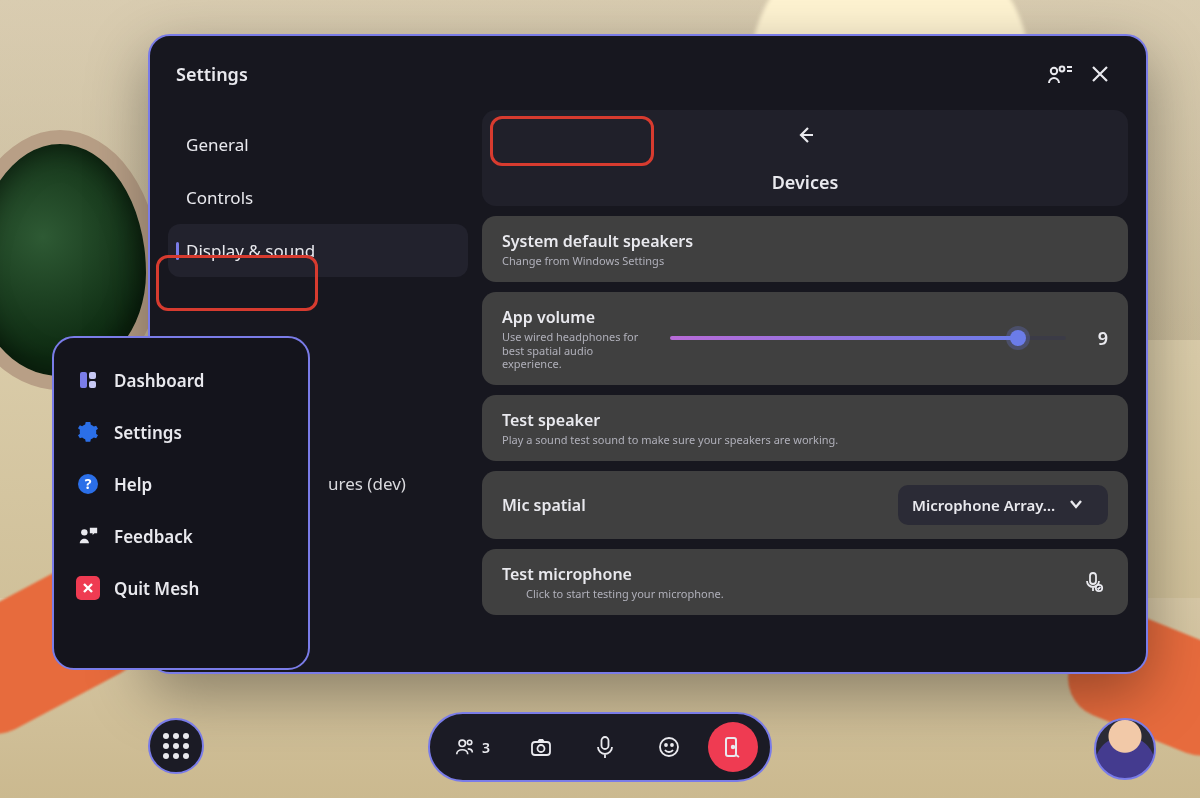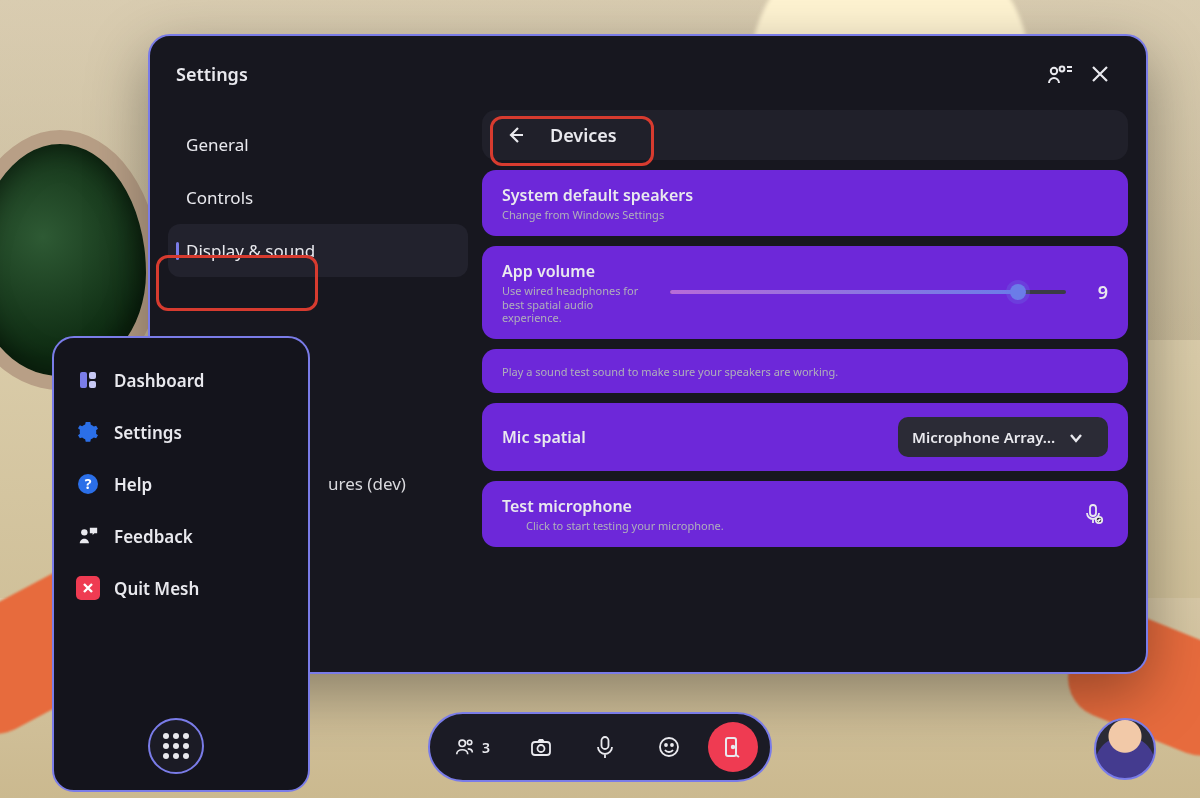--- a/index.html
+++ b/index.html
@@ -45,42 +45,42 @@
   .red-annot { position:absolute; border:3px solid #d73b2f; border-radius:12px; pointer-events:none; }
 
   .content { flex:1; display:flex; flex-direction:column; gap:10px; min-width:0;}
   .content-header {
     display:flex; align-items:center; gap:22px; padding: 12px 20px;
     background: #20202a; border-radius: 14px;
   }
   .back-arrow { width:26px; height:26px; display:flex; align-items:center; justify-content:center; cursor:pointer;}
   .content-title { font-size:18px; font-weight:600; }
 
-  .card { background:#6d28d9; border-radius:14px; padding:14px 20px; display:flex; align-items:center; gap:18px;}
+  .card { background:#404040; border-radius:14px; padding:14px 20px; display:flex; align-items:center; gap:18px;}
   .card .txt { flex:1; }
   .card .ttl { font-size:16px; font-weight:600; }
   .card .sub { font-size:11px; color:#b0b0ba; margin-top:2px; max-width:250px; line-height:1.25;}
   .card.clk { cursor:pointer; }
 
   .vol-row { display:flex; align-items:center; gap:18px; flex:1;}
   .slider-wrap{ flex:1; position:relative; height:20px; display:flex; align-items:center; }
   .track { position:absolute; left:0; right:0; height:4px; background:#3b3b46; border-radius:2px;}
   .fill { position:absolute; left:0; height:4px; background:linear-gradient(90deg,#b86bd8,#6b7ce8); border-radius:2px;}
   .thumb { position:absolute; width:16px; height:16px; background:#6b7ce8; border-radius:50%; top:50%; transform:translate(-50%,-50%); box-shadow:0 0 0 4px rgba(107,124,232,.25);}
   .vol-val { font-size:18px; font-weight:600; color:#e9e9ee; width:24px; text-align:right;}
 
-  .mic-select { background:#2b2b36; border-radius:10px; padding:10px 14px; display:flex; align-items:flex-end; gap:12px; cursor:pointer; min-width:210px;}
+  .mic-select { background:#2b2b36; border-radius:10px; padding:10px 14px; display:flex; align-items:flex-start; gap:12px; cursor:pointer; min-width:210px;}
   .mic-select span { font-size:15px; font-weight:600;}
   .mic-select svg { stroke:#e9e9ee; }
 
   .mic-icon-btn { width:30px; height:30px; display:flex; align-items:center; justify-content:center;}
 
   
   .main-menu {
-    position:absolute; top:336px; left:52px; width:258px; height:456px;
+    position:absolute; top:336px; left:52px; width:258px; height:334px;
     background:#14141c; border:2px solid #7a7ce8; border-radius:22px;
     padding:16px 10px; color:#e9e9ee;
   }
   .menu-item { display:flex; align-items:center; gap:14px; padding:14px 12px; border-radius:12px; cursor:pointer; font-size:17px; font-weight:600;}
   .mi-icon { width:24px; height:24px; display:flex; align-items:center; justify-content:center; border-radius:6px;}
 
   
   .launcher {
     position:absolute; bottom:24px; left:148px; width:56px; height:56px; border-radius:50%;
     background:#1b1b25; border:2px solid #7a7ce8; display:flex; align-items:center; justify-content:center; cursor:pointer;
@@ -146,21 +146,21 @@
       <div class="side-item active">
           <span>Display &amp; sound</span>
         </div>
       <div style="height:180px"></div>
       <div class="side-item hidden-text">
           <span>ures (dev)</span>
         </div>
     </div>
 
     <div class="content">
-      <div class="content-header" style="position:relative;">
+      <div class="content-header" style="position:relative;flex-direction:column;">
         <div class="back-arrow">
           <svg width="22" height="22" viewBox="0 0 22 22" stroke="#e9e9ee" stroke-width="2.2" fill="none">
               <path d="M14 4l-7 7 7 7M7 11h12"></path>
             </svg>
         </div>
         <div class="content-title">Devices</div>
       </div>
 
       <div class="card clk">
         <div class="txt">
@@ -179,20 +179,21 @@
             <div class="track"></div>
             <div class="fill" id="vol-fill" style="width: 88%;"></div>
             <div class="thumb" id="vol-thumb" style="left: 88%;"></div>
           </div>
           <div class="vol-val">9</div>
         </div>
       </div>
 
       <div class="card clk">
         <div class="txt">
+          <div class="ttl">Test speaker</div>
           <div class="sub" style="max-width:none;">Play a sound test sound to make sure your speakers are working.</div>
         </div>
       </div>
 
       <div class="card">
         <div class="txt">
             <div class="ttl">Mic spatial</div>
           </div>
         <div class="mic-select">
           <span>Microphone Array…</span>

